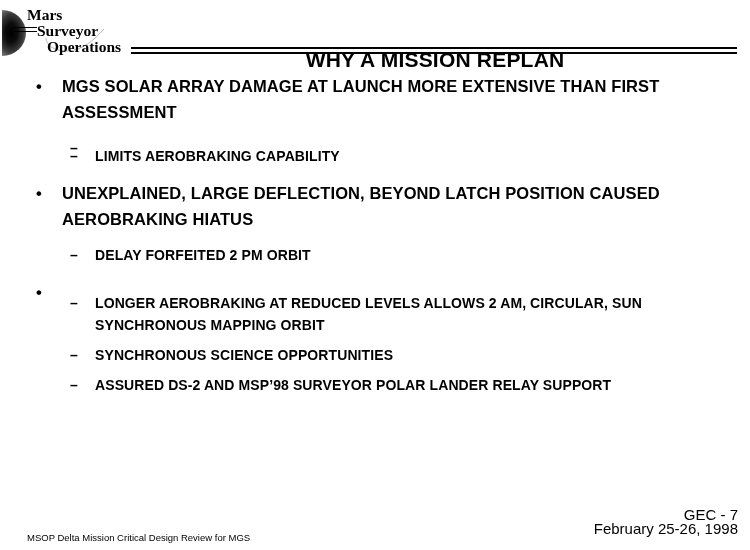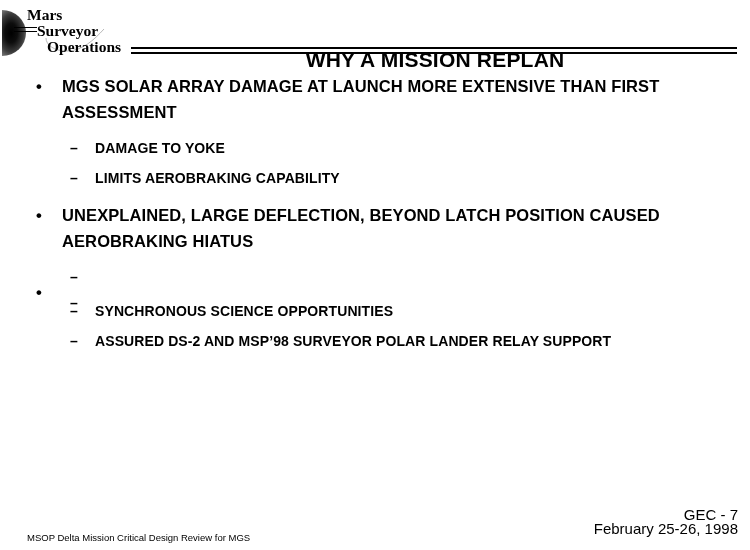--- a/index.html
+++ b/index.html
@@ -226,47 +226,48 @@
 
 <div id="slide-body">
 
   <div class="bullet-l1">
     <span class="marker">•</span>
     <span class="btext">MGS SOLAR ARRAY DAMAGE AT LAUNCH MORE EXTENSIVE THAN FIRST ASSESSMENT</span>
   </div>
   <div class="gap-md"></div>
   <div class="bullet-l2">
     <span class="marker">–</span>
-    <span class="btext">DAMAGE TO YOKE</span>
   </div>
   <div class="gap-sm"></div>
   <div class="bullet-l2">
     <span class="marker">–</span>
     <span class="btext">LIMITS AEROBRAKING CAPABILITY</span>
   </div>
 
   <div class="gap-lg"></div>
 
   <div class="bullet-l1">
     <span class="marker">•</span>
     <span class="btext">UNEXPLAINED, LARGE DEFLECTION, BEYOND LATCH POSITION CAUSED AEROBRAKING HIATUS</span>
   </div>
   <div class="gap-md"></div>
   <div class="bullet-l2">
     <span class="marker">–</span>
+    <span class="btext">DELAY FORFEITED 2 PM ORBIT</span>
   </div>
 
   <div class="gap-lg"></div>
 
   <div class="bullet-l1">
     <span class="marker">•</span>
   </div>
   <div class="gap-md"></div>
   <div class="bullet-l2">
     <span class="marker">–</span>
+    <span class="btext">LONGER AEROBRAKING AT REDUCED LEVELS ALLOWS 2 AM, CIRCULAR, SUN SYNCHRONOUS MAPPING ORBIT</span>
   </div>
   <div class="gap-sm"></div>
   <div class="bullet-l2">
     <span class="marker">–</span>
     <span class="btext">SYNCHRONOUS SCIENCE OPPORTUNITIES</span>
   </div>
   <div class="gap-sm"></div>
   <div class="bullet-l2">
     <span class="marker">–</span>
     <span class="btext">ASSURED DS-2 AND MSP’98 SURVEYOR POLAR LANDER RELAY SUPPORT</span>

